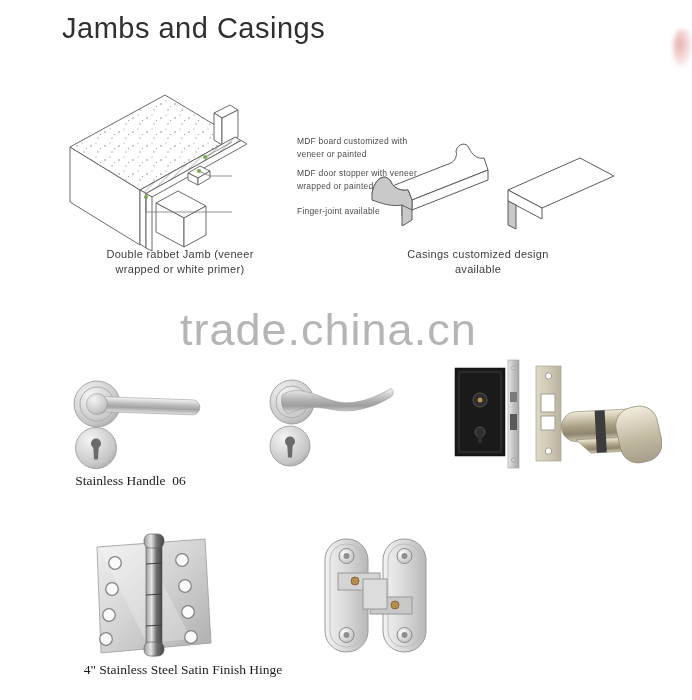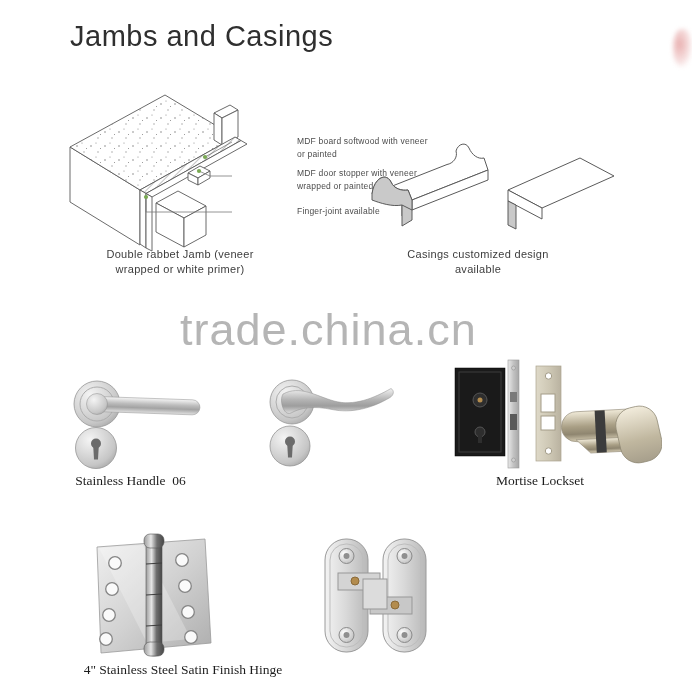--- a/index.html
+++ b/index.html
@@ -1,19 +1,19 @@
 <!DOCTYPE html>
 <html style="--watermark_gray: #b5b5b5; --leader_dot_green: #79a952; --steel_light: #ececec; --steel_dark: #9b9b9b; --lock_body_black: #1a1a1a; --brass: #b38c4e; --brand_mark_red: #d66e6e;"><head>
 <meta charset="utf-8">
 <style>
   html,body{margin:0;padding:0;background:#fff;}
   body{font-family:"Liberation Sans",sans-serif;}
   .page{position:relative;width:692px;height:700px;background:#ffffff;overflow:hidden;}
   .abs{position:absolute;}
-  .title{position:absolute;left:62px;top:12px;margin:8px;font-size:29px;font-weight:200;
+  .title{position:absolute;left:62px;top:12px;margin:0;font-size:29px;font-weight:200;
          letter-spacing:0.5px;color:#2f2f2f;font-family:"Liberation Sans",sans-serif;}
   .brand-mark{position:absolute;left:673px;top:29px;width:19px;height:38px;border-radius:45%;
         background:radial-gradient(ellipse at 35% 40%, rgba(214,110,110,.55), rgba(226,150,150,.28) 55%, rgba(255,255,255,0) 78%);
         filter:blur(2px);}
   .jamb-label{position:absolute;width:134px;font-size:8.5px;line-height:1.55;color:#4c4c4c;letter-spacing:0.2px;}
   .lbl-1{left:297px;top:135px;}
   .lbl-2{left:297px;top:167px;}
   .lbl-3{left:297px;top:205px;}
   .diagram-caption{position:absolute;text-align:center;font-size:11px;line-height:1.4;
         color:#3d3d3d;letter-spacing:0.3px;}
@@ -73,21 +73,21 @@
       <polyline points="139,86 150,91 172,91"></polyline>
       <polyline points="86,112 86,127 172,127"></polyline>
     </g>
     <g>
       <circle cx="145" cy="72" r="2.1" style="fill:var(--leader_dot_green,#79a952)"></circle>
       <circle cx="139" cy="86" r="2.1" style="fill:var(--leader_dot_green,#79a952)"></circle>
       <circle cx="86" cy="112" r="2.1" style="fill:var(--leader_dot_green,#79a952)"></circle>
     </g>
   </svg>
 
-  <div class="jamb-label lbl-1">MDF board softwood with veneer or painted</div>
+  <div class="jamb-label lbl-1">MDF board customized with veneer or painted</div>
   <div class="jamb-label lbl-2">MDF door stopper with veneer wrapped or painted</div>
   <div class="jamb-label lbl-3">Finger-joint available</div>
   <div class="diagram-caption cap-jamb">Double rabbet Jamb (veneer wrapped or white primer)</div>
 
   <svg class="abs" style="left:358px;top:138px;" width="262" height="105" viewBox="0 0 262 105">
     <g stroke="#5a5a5a" stroke-width="1" stroke-linejoin="round" fill="#ffffff">
       <path d="M14,56 C16,40 28,34 33,44 C36,51 44,53 50,52 L54,62 L130,32 L126,20 C120,21.5 114,17 111,10 C108,3.5 100,5.5 98,13 C100,19.5 95,25.5 89,26.5 Z"></path>
       <path d="M54,62 L54,72 L130,42 L130,32 Z"></path>
       <path d="M14,56 C16,40 28,34 33,44 C36,51 44,53 50,52 L54,62 L54,72 L44,78 L44,67 C34,69 22,65 14,62 Z" fill="#c9c9c9"></path>
       <path d="M44,67 L44,88 L54,82 L54,72 Z" fill="#c9c9c9"></path>
@@ -201,21 +201,20 @@
       <rect x="91" y="42" width="14" height="18" fill="#ffffff" stroke="#a39c88"></rect>
       <rect x="91" y="64" width="14" height="14" fill="#ffffff" stroke="#a39c88"></rect>
     </g>
     <g transform="rotate(-3 160 85)">
       <rect x="112" y="58" width="84" height="30" rx="15" fill="url(#m-cyl)" stroke="#8c8572" stroke-width="0.6"></rect>
       <path d="M126,86 L190,86 L184,100 L140,100 Z" fill="url(#m-cyl)" stroke="#8c8572" stroke-width="0.6"></path>
       <rect x="146" y="58" width="10" height="42" fill="#3c3c3c"></rect>
       <rect x="168" y="56" width="42" height="56" rx="18" transform="rotate(-10 189 84)" fill="url(#m-turn)" stroke="#8c8572" stroke-width="0.7"></rect>
     </g>
   </svg>
-  <div class="product-label pl-ml">Mortise Lockset</div>
 
   <svg class="abs" style="left:85px;top:533px;" width="135" height="125" viewBox="0 0 135 125">
     <defs>
       <linearGradient id="bh-pl" x1="0" y1="0" x2="1" y2="1">
         <stop offset="0" stop-color="#f0f0f0"></stop>
           <stop offset="0.5" stop-color="#d2d2d2"></stop>
         <stop offset="1" stop-color="#aeaeae"></stop>
       </linearGradient>
       <linearGradient id="bh-pin" x1="0" y1="0" x2="1" y2="0">
         <stop offset="0" stop-color="#9c9c9c"></stop>

